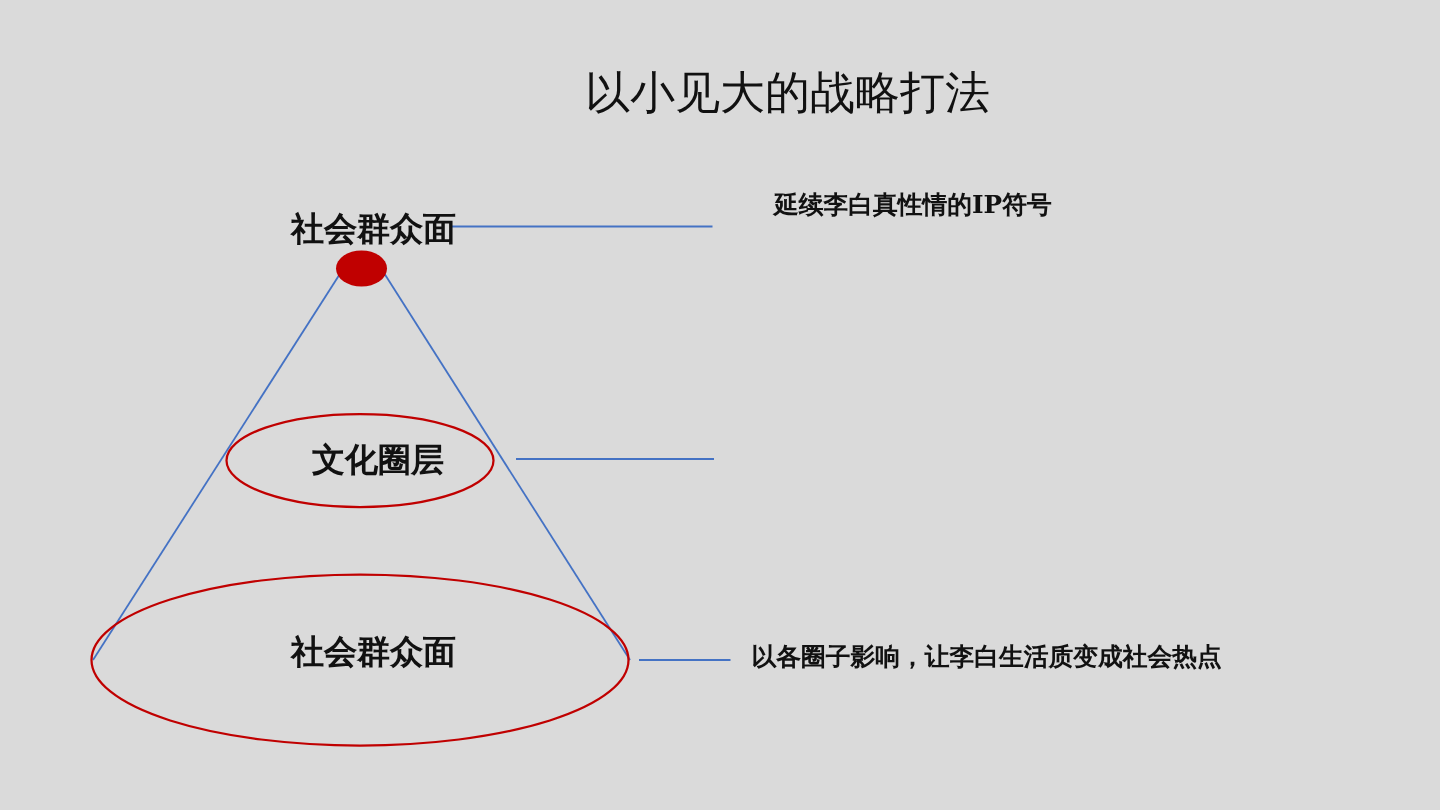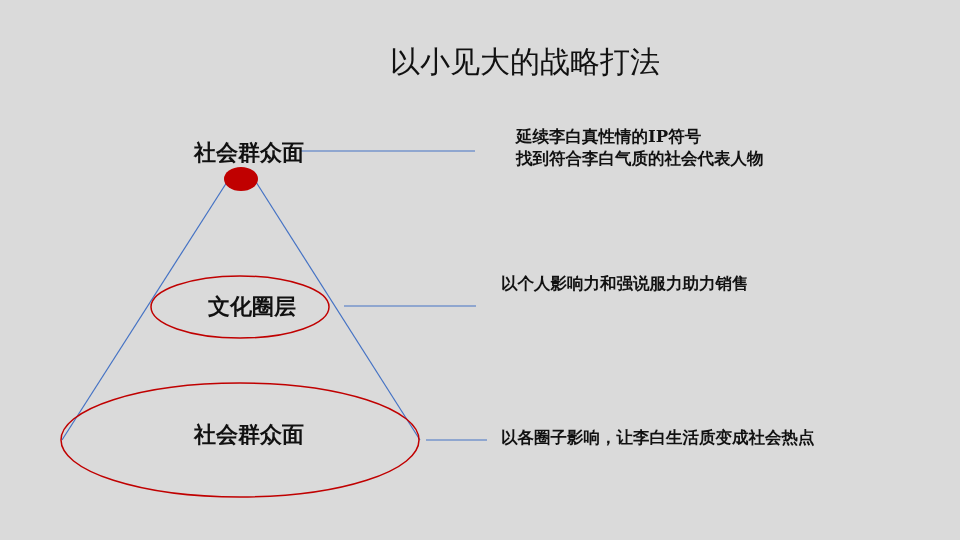--- a/index.html
+++ b/index.html
@@ -30,22 +30,20 @@
   <line x1="344" y1="306" x2="476" y2="306" stroke="#4472c4" stroke-width="1.2"></line>
   <line x1="426" y1="440" x2="487" y2="440" stroke="#4472c4" stroke-width="1.2"></line>
 </svg>
 
 <div class="lbl" style="left:194px; top:138px;">社会群众面</div>
 <div class="lbl" style="left:208px; top:292px;">文化圈层</div>
 <div class="lbl" style="left:194px; top:420px;">社会群众面</div>
 
 <div class="desc" style="left:488px; top:126px;margin-left:28px;">
   <div>延续李白真性情的IP符号</div>
-  <div>找到符合李白气质的社会代表人物</div>
 </div>
 
 <div class="desc" style="left:501px; top:273px;">
-  <div>以个人影响力和强说服力助力销售</div>
 </div>
 
 <div class="desc" style="left:501px; top:427px;">
   <div>以各圈子影响，让李白生活质变成社会热点</div>
 </div>
 
 </body></html>

